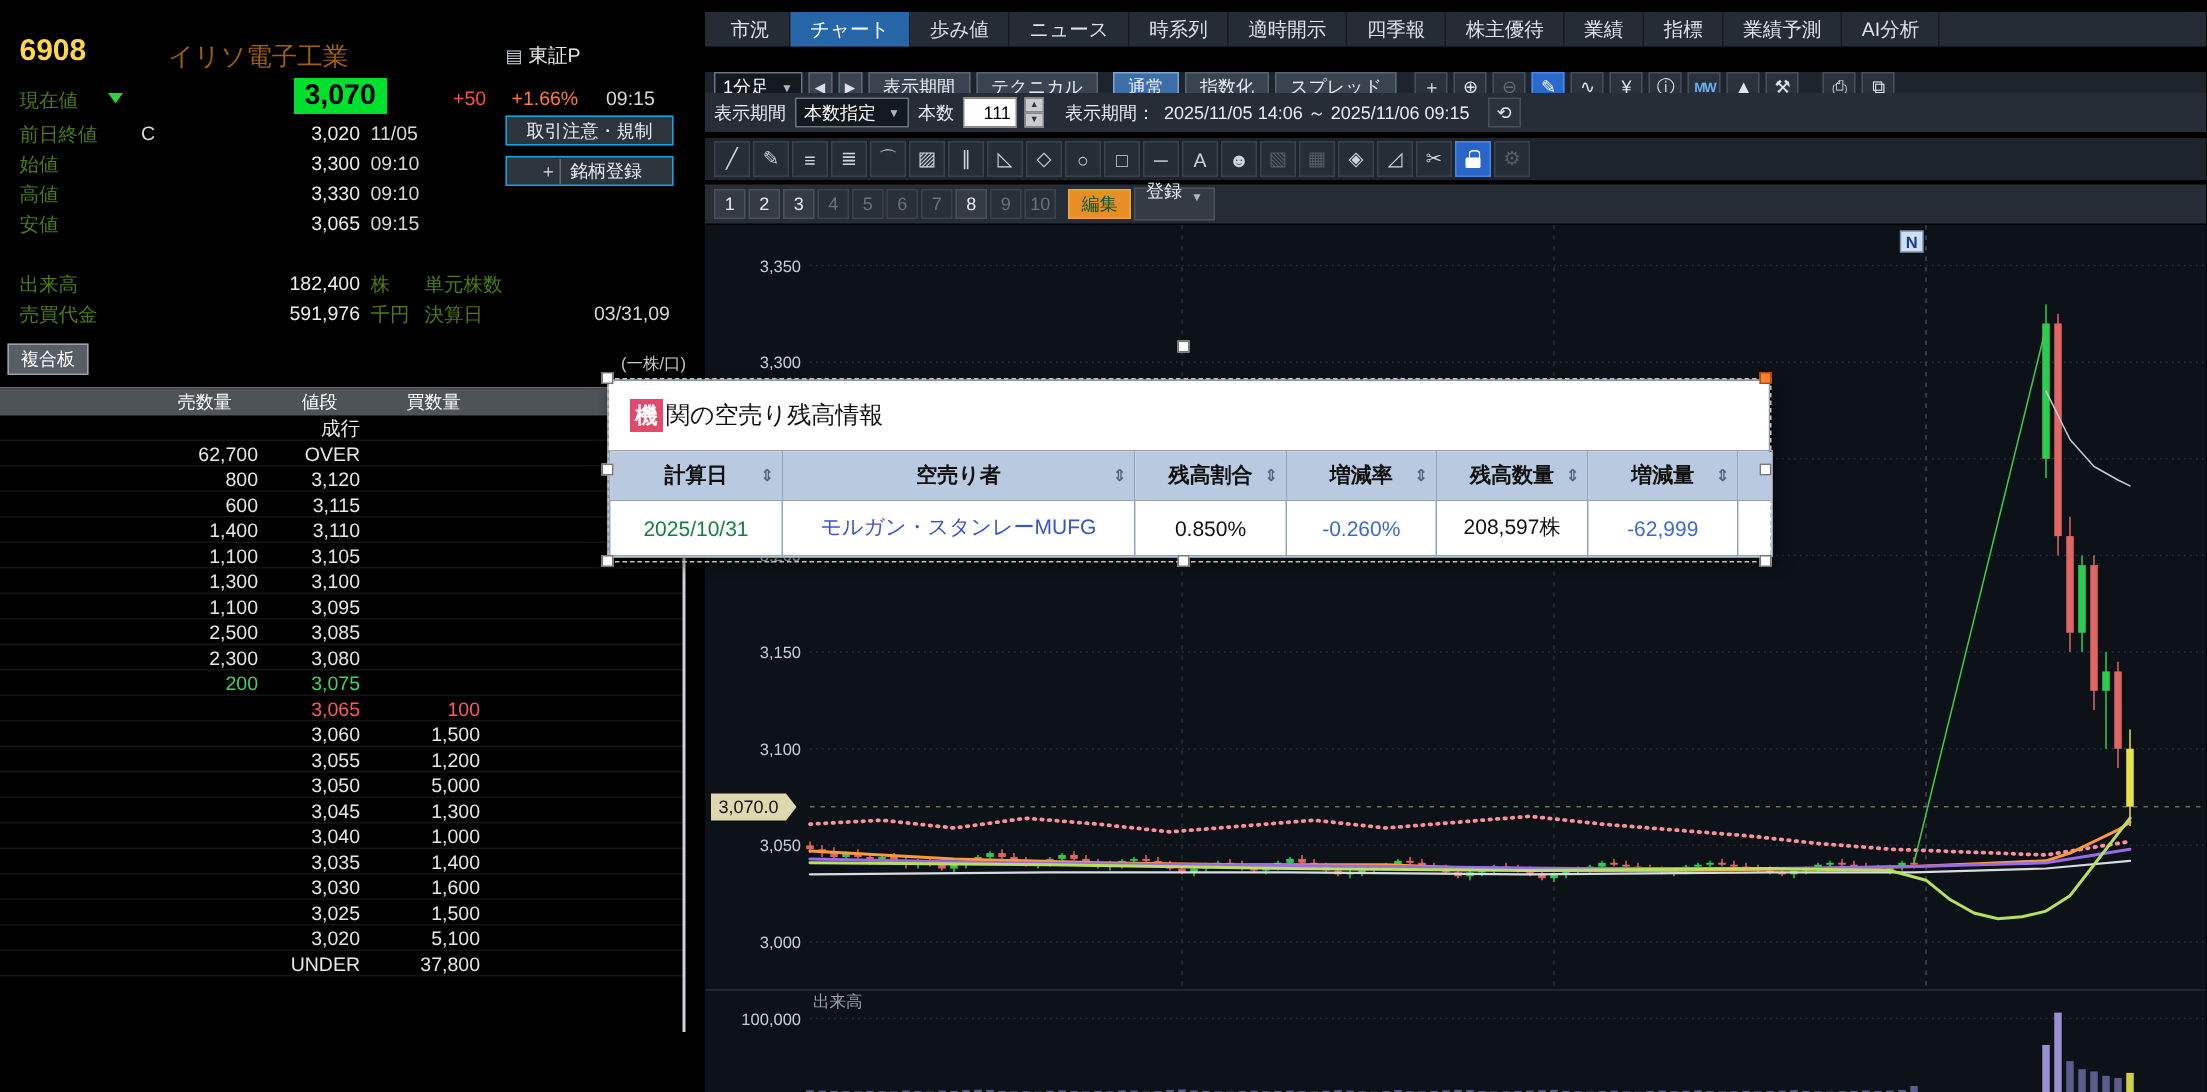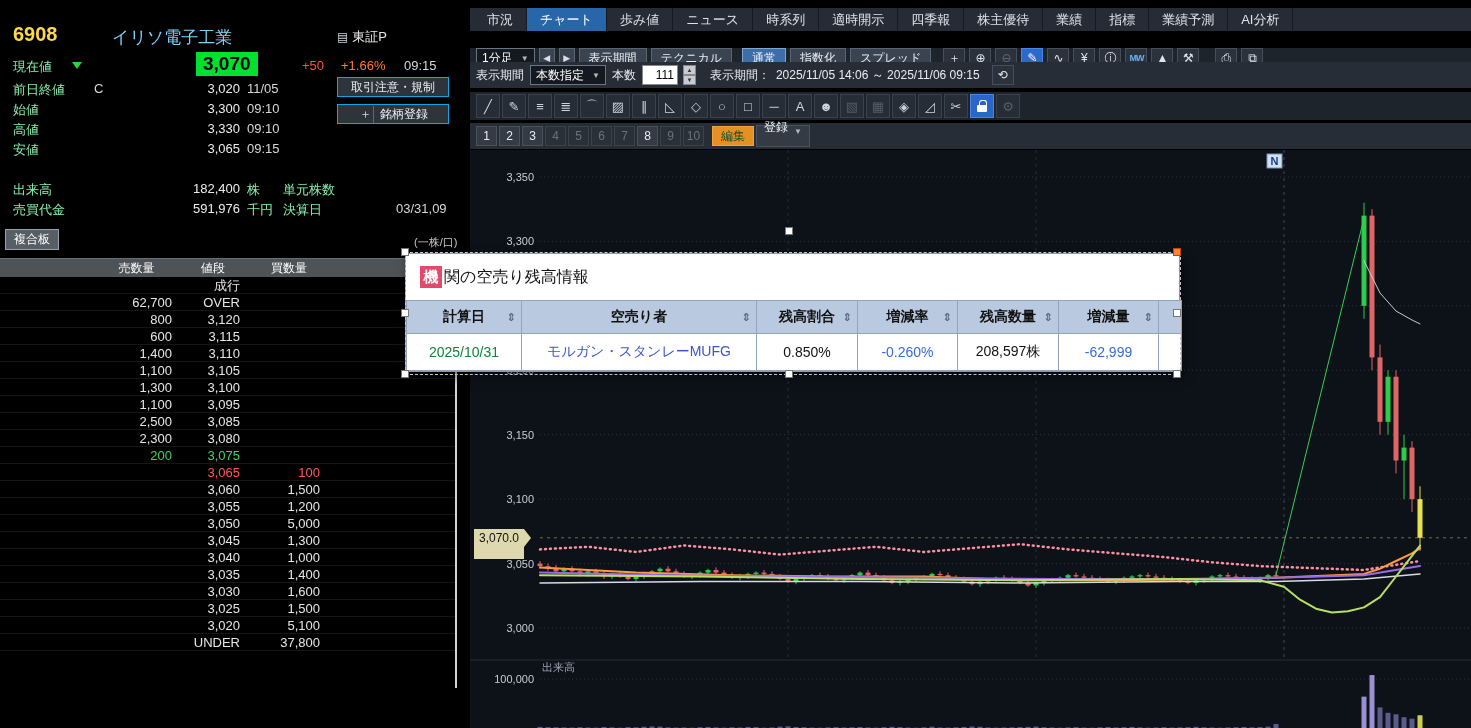--- a/index.html
+++ b/index.html
@@ -3,22 +3,22 @@
 <meta charset="utf-8">
 <style>
 *{margin:0;padding:0;box-sizing:border-box}
 html,body{width:1471px;height:728px;background:#000;overflow:hidden;
   font-family:"Liberation Sans","DejaVu Sans",sans-serif;color:#e8e8e8;}
 .abs{position:absolute;white-space:nowrap}
 
 
 .left-panel{position:absolute;left:0;top:0;width:470px;height:728px;background:#000;}
 .q-code{font-size:20px;font-weight:bold;color:#ffd84a}
-.q-name{font-size:17px;color:#7dd3fc}
-.lbl{font-size:13px;color:#86efac}
+.q-name{font-size:17px;color:#a16207}
+.lbl{font-size:13px;color:#4d7c0f}
 .val{font-size:13px;color:#ececec;text-align:right}
 .tm{font-size:13px;color:#d8d8d8}
 .cur-box{background:#00e02e;color:#000;font-size:19px;font-weight:bold;padding:1px 7px;}
 .tri-down{width:0;height:0;border-left:5px solid transparent;border-right:5px solid transparent;border-top:7px solid #2ad43c}
 .chg{font-size:13px;color:#ff5040}
 .chg-pct{font-size:13px;color:#ff7a36}
 .side-btn{background:#2e343c;border:1px solid #0ea5e9;color:#e8ecf2;font-size:12px;
   width:112px;height:20px;display:flex;align-items:center;justify-content:center;cursor:pointer}
 .reg-plus{display:inline-block;width:16px;text-align:center;border-right:1px solid #666;margin-right:6px;color:#ddd}
 .small-btn{background:#585e66;border:1px solid #9aa0a8;color:#fff;font-size:12px;padding:1px 8px;cursor:pointer}
@@ -69,21 +69,21 @@
 .lock-shape::before{content:"";position:absolute;left:2px;top:-5px;width:6px;height:5px;border:1.5px solid #fff;border-bottom:none;border-radius:3px 3px 0 0}
 .num-btn{width:21px;height:20px;background:#343b44;border:1px solid #4a525c;color:#e8ecf2;font-size:12px;
   display:inline-flex;align-items:center;justify-content:center;cursor:pointer}
 .num-btn.dim{color:#6a727c;background:#2a3038;border-color:#3a424c}
 .edit-btn{height:20px;background:#e58f25;border:1px solid #f0a33a;color:#14532d;font-size:12px;padding:0 8px;margin-left:6px;cursor:pointer;display:inline-flex;align-items:center}
 .reg-btn{height:20px;background:#343b44;border:1px solid #4a525c;color:#e8ecf2;font-size:12px;padding:10px 7px;margin-left:0;cursor:pointer;display:inline-flex;align-items:flex-end;gap:6px}
 .reg-btn .arr{font-size:8px;color:#aeb6c2}
 
 .chart-area{position:absolute;top:150px;left:0;width:1001px;height:578px;background:#0d1118;cursor:crosshair}
 #chart-svg{position:absolute;left:0;top:0}
-.price-tag{position:absolute;left:4px;top:379px;height:30px;line-height:18px;background:#ded8ae;color:#111;
+.price-tag{position:absolute;left:4px;top:379px;height:18px;line-height:18px;background:#ded8ae;color:#111;
   font-size:12px;padding:0 5px;z-index:5}
 .price-tag::after{content:"";position:absolute;right:-7px;top:0;width:0;height:0;
   border-top:9px solid transparent;border-bottom:9px solid transparent;border-left:7px solid #ded8ae}
 
 
 .popup{position:absolute;left:405px;top:253px;width:775px;background:#fff;border:1px solid #8a97ad;
   box-shadow:3px 4px 10px rgba(0,0,0,.55);z-index:50;color:#111}
 .popup-title{height:46px;display:flex;align-items:center;padding-left:14px;font-size:16px;background:#fff}
 .ki-icon{width:22px;height:22px;background:#e14a6d;color:#fff;font-size:15px;font-weight:bold;
   display:inline-flex;align-items:center;justify-content:center;margin-right:2px}

